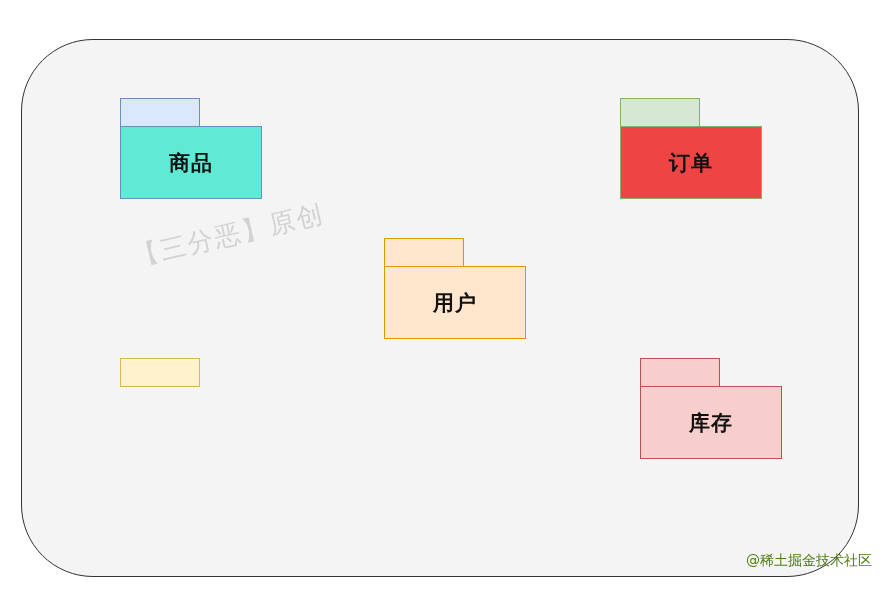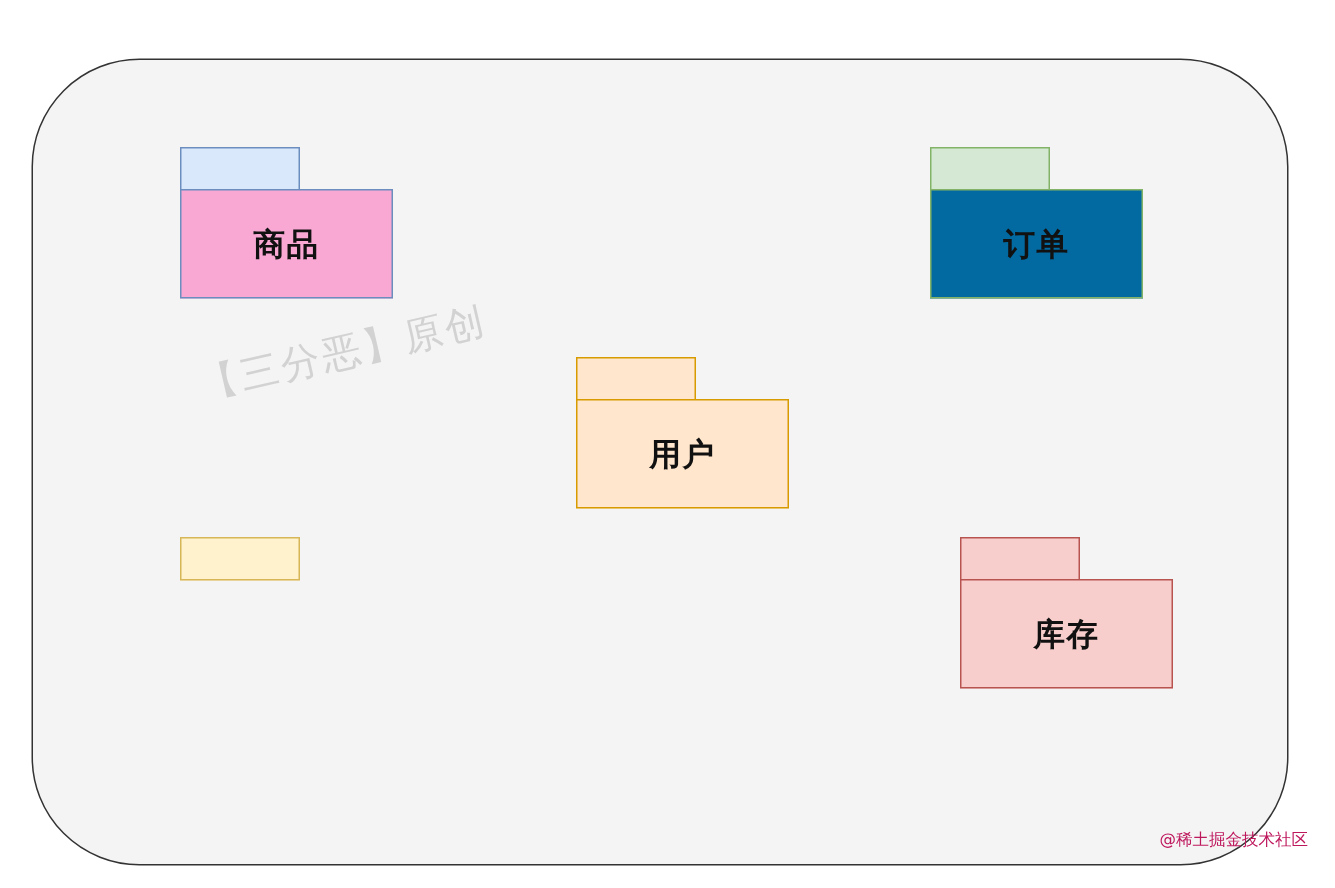--- a/index.html
+++ b/index.html
@@ -27,40 +27,40 @@
     .pkg .label {
       font-size: 21px; font-weight: bold; color: #111111; letter-spacing: 1px;
     }
     .watermark {
       position: absolute; left: 133px; top: 240px;
       font-size: 26px; color: #d2d2d2; transform: rotate(-13deg);
       transform-origin: left center; white-space: nowrap; letter-spacing: 2px;
     }
     .credit {
       position: absolute; right: 18px; top: 552px;
-      font-size: 11px; color: #be185d; white-space: nowrap;
+      font-size: 14px; color: #4d7c0f; white-space: nowrap;
     }
   </style>
 </head>
 <body>
 
 <div class="container"></div>
 
 <div class="watermark">【三分恶】原创</div>
 
 <div class="pkg" style="left: 120px; top: 98px;">
   <div class="tab" style="background: rgb(218, 232, 252); border-color: rgb(108, 142, 191);"></div>
-  <div class="body" style="background: #f9a8d4; border-color: rgb(108, 142, 191);">
+  <div class="body" style="background: #5eead4; border-color: rgb(108, 142, 191);">
     <span class="label">商品</span>
   </div>
 </div>
 
 <div class="pkg" style="left: 620px; top: 98px;">
   <div class="tab" style="background: rgb(213, 232, 212); border-color: rgb(130, 179, 102);"></div>
-  <div class="body" style="background: #0369a1; border-color: rgb(130, 179, 102);">
+  <div class="body" style="background: #ef4444; border-color: rgb(130, 179, 102);">
     <span class="label">订单</span>
   </div>
 </div>
 
 <div class="pkg" style="left: 370px; top: 238px; margin-left: 14px;">
   <div class="tab" style="background: rgb(255, 230, 204); border-color: rgb(215, 155, 0);"></div>
   <div class="body" style="background: rgb(255, 230, 204); border-color: rgb(215, 155, 0);">
     <span class="label">用户</span>
   </div>
 </div>

